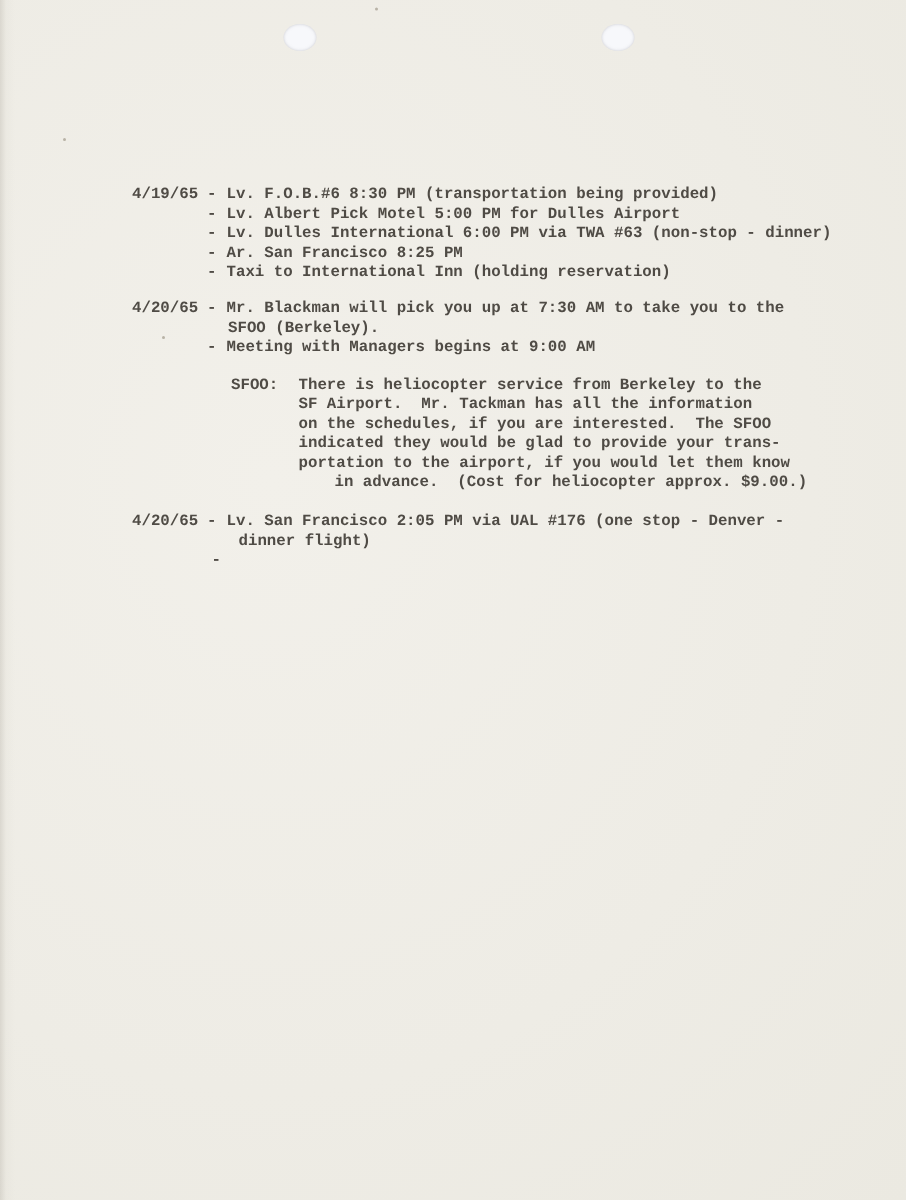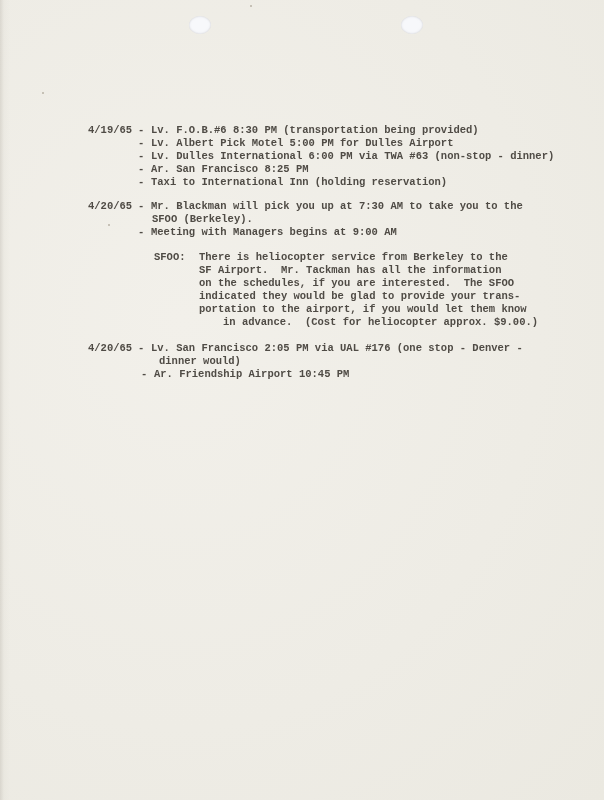--- a/index.html
+++ b/index.html
@@ -100,17 +100,16 @@
   <div class="line" style="top:264px; left:111px;"><span>SF Airport.  Mr. Tackman has all the information</span></div>
   <div class="line" style="top:290px; left:111px;"><span>indicated they would be glad to provide your trans-</span></div>
   <div class="line" style="top:303px; left:111px;"><span>portation to the airport, if you would let them know</span></div>
   <div class="line" style="top:316px; left:123px;margin-left:12px;"><span>in advance.  (Cost for heliocopter approx. $9.00.)</span></div>
 
   
   <div class="line" style="top:342px; left:0;"><span>4/20/65</span></div>
   <div class="line" style="top:342px; left:50px;"><span>-</span></div>
   <div class="line" style="top:342px; left:63px;"><span>Lv. San Francisco 2:05 PM via UAL #176 (one stop - Denver -</span></div>
 
-  <div class="line" style="top:355px; left:71px;"><span>dinner would)</span></div>
+  <div class="line" style="top:355px; left:71px;"><span>dinner flight)</span></div>
 
   <div class="line" style="top:368px; left:53px;"><span>-</span></div>
-  <div class="line" style="top:368px; left:66px;"><span>Ar. Friendship Airport 10:45 PM</span></div>
 </div>
 
 </body></html>

